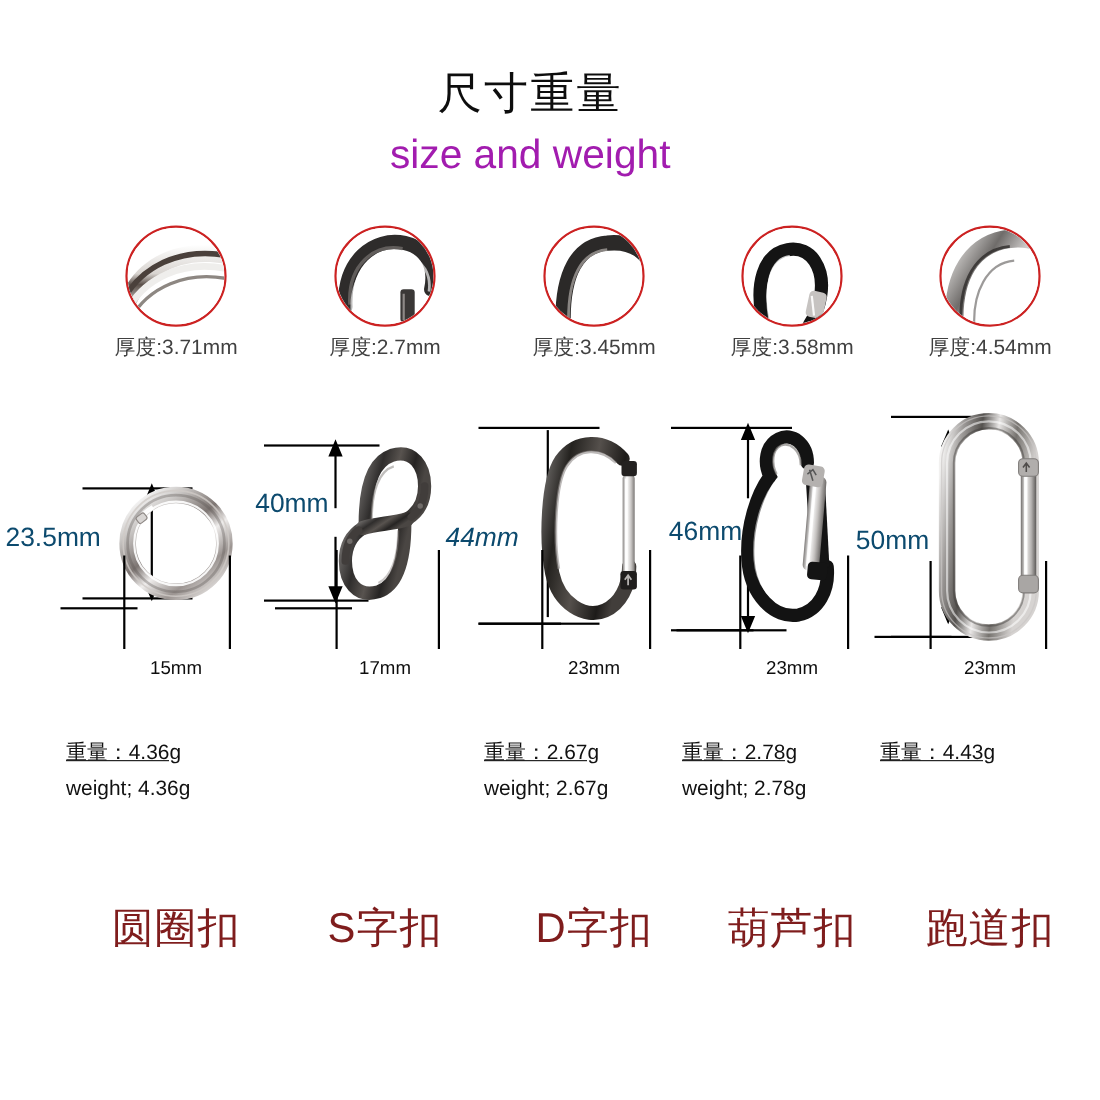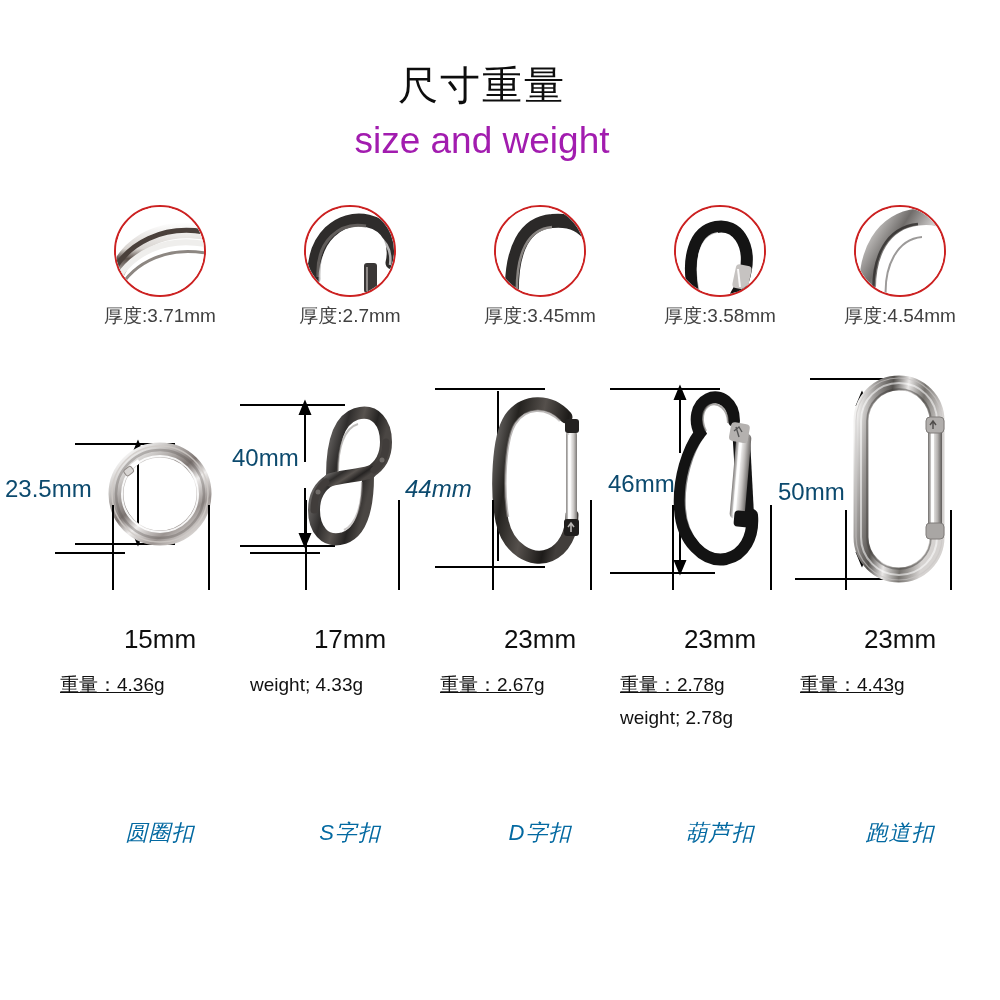--- a/index.html
+++ b/index.html
@@ -92,25 +92,25 @@
 
   
   .dim-v-label {
     position: absolute;
     white-space: nowrap;
     font-size: 24px;
     color: #0c4a6e;
   }
   .dim-h-label {
     position: absolute;
-    top: 624px;
+    top: 598px;
     left: 50%;
     transform: translateX(-50%);
     white-space: nowrap;
-    font-size: 26px;
+    font-size: 17px;
     color: #0d0d0d;
   }
   .dimline { position: absolute; background: #000; }
 
   
   .weight-block {
     position: absolute;
     top: 668px;
     left: 0;
     width: 200px;
@@ -122,24 +122,23 @@
   .weight-block .w-cn { white-space: nowrap; text-decoration: underline; }
   .weight-block .w-en { white-space: nowrap; }
 
   
   .prod-name {
     position: absolute;
     top: 818px;
     left: 50%;
     transform: translateX(-50%);
     white-space: nowrap;
-    font-size: 22px;
+    font-size: 38px;
     letter-spacing: 1px;
-    color: #0369a1;
-    font-style: italic;
+    color: #7f1d1d;
   }
 </style>
 </head>
 <body>
 
 <div id="title-block">
   <div id="title-cn">尺寸重量</div>
   <div id="title-en">size and weight</div>
 </div>
 
@@ -200,20 +199,21 @@
     </svg>
   </div>
 
   <div class="dimline" style="left:52px; top:505px; width:2px; height:85px;"></div>
   <div class="dimline" style="left:148px; top:505px; width:2px; height:85px;"></div>
   <div class="dimline" style="left:-5px; top:552px; width:70px; height:2px;"></div>
   <div class="dim-h-label">15mm</div>
 
   <div class="weight-block">
     <div class="w-cn">重量：4.36g</div>
+    <div class="w-en">weight;  4.36g</div>
   </div>
 
   <div class="prod-name">圆圈扣</div>
 </div>
 
 <div class="col col-1">
 
   <div class="detail-wrap">
     <div class="detail-circle">
       <svg width="88" height="88" viewBox="0 0 88 88">
@@ -268,21 +268,20 @@
       <circle cx="16" cy="94" r="2.5" fill="#6f6b68"></circle>
     </svg>
   </div>
 
   <div class="dimline" style="left:55px; top:500px; width:2px; height:90px;"></div>
   <div class="dimline" style="left:148px; top:500px; width:2px; height:90px;"></div>
   <div class="dimline" style="left:0px; top:552px; width:70px; height:2px;"></div>
   <div class="dim-h-label">17mm</div>
 
   <div class="weight-block">
-    <div class="w-en">weight;  4.33g</div>
   </div>
 
   <div class="prod-name">S字扣</div>
 </div>
 
 <div class="col col-2">
 
   <div class="detail-wrap">
     <div class="detail-circle">
       <svg width="88" height="88" viewBox="0 0 88 88">
@@ -337,20 +336,21 @@
     </svg>
   </div>
 
   <div class="dimline" style="left:52px; top:500px; width:2px; height:90px;"></div>
   <div class="dimline" style="left:150px; top:500px; width:2px; height:90px;"></div>
   <div class="dimline" style="left:-5px; top:566px; width:75px; height:2px;"></div>
   <div class="dim-h-label">23mm</div>
 
   <div class="weight-block">
     <div class="w-cn">重量：2.67g</div>
+    <div class="w-en">weight;  2.67g</div>
   </div>
 
   <div class="prod-name">D字扣</div>
 </div>
 
 <div class="col col-3">
 
   <div class="detail-wrap">
     <div class="detail-circle">
       <svg width="88" height="88" viewBox="0 0 88 88">

